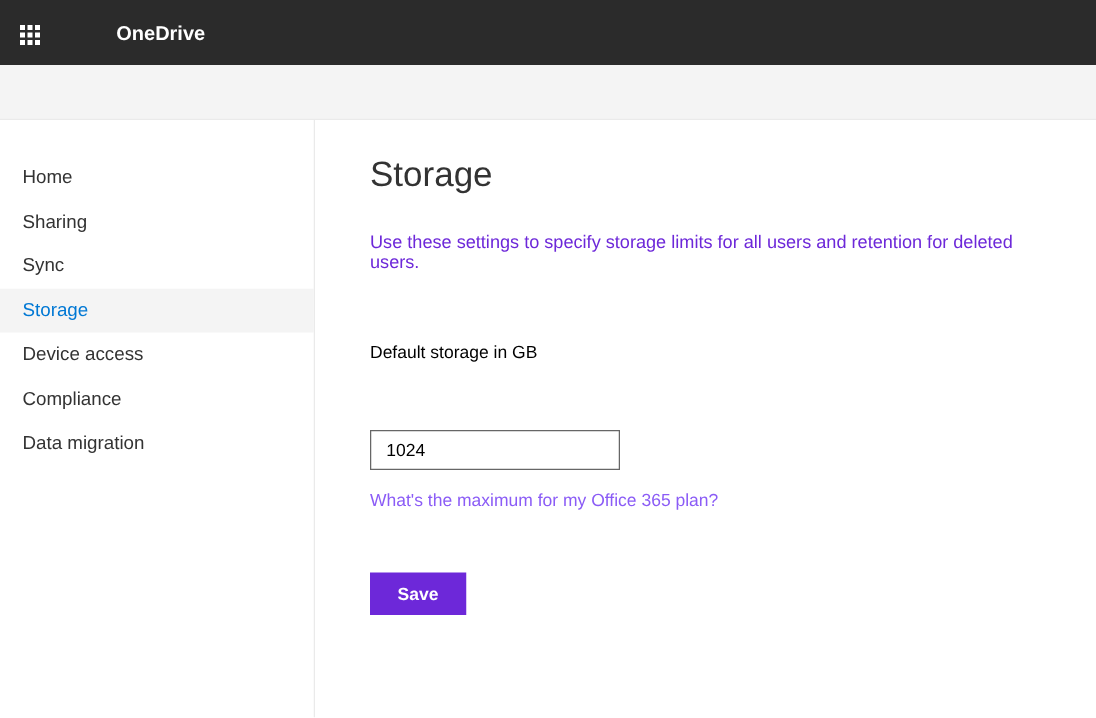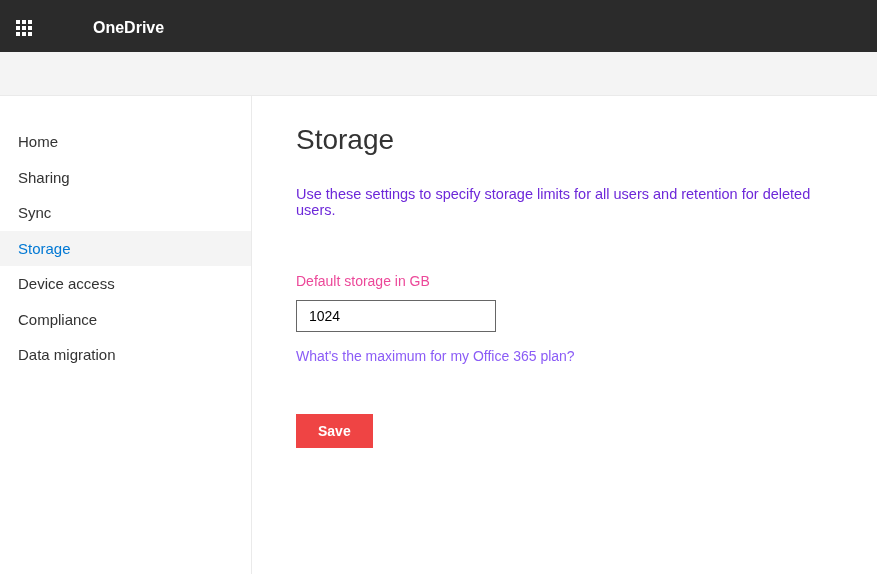--- a/index.html
+++ b/index.html
@@ -88,44 +88,45 @@
       font-size: 14.5px;
       color: #6d28d9;
       margin-bottom: 54px;
       font-weight: 400;
     }
     .field-group {
       margin-bottom: 50px;
     }
     .field-label {
       font-size: 14px;
-      color: #ec4899;
+      color: #000000;
       margin-bottom: 8px;
       line-height: 1.4;
       max-width: 220px;
     }
     .text-input {
       width: 200px;
       height: 32px;
       border: 1px solid #666;
       padding: 0 12px;
       font-size: 14px;
       font-family: inherit;
       outline: none;
+      margin-top: 44px;
     }
     .help-link {
       display: block;
       margin-top: 16px;
       color: #8b5cf6;
       font-size: 14px;
       text-decoration: none;
       cursor: pointer;
     }
     .save-button {
-      background: #ef4444;
+      background: #6d28d9;
       color: #fff;
       border: none;
       padding: 9px 22px;
       font-size: 14px;
       font-weight: 600;
       font-family: inherit;
       cursor: pointer;
     }
   </style>
 </head>

